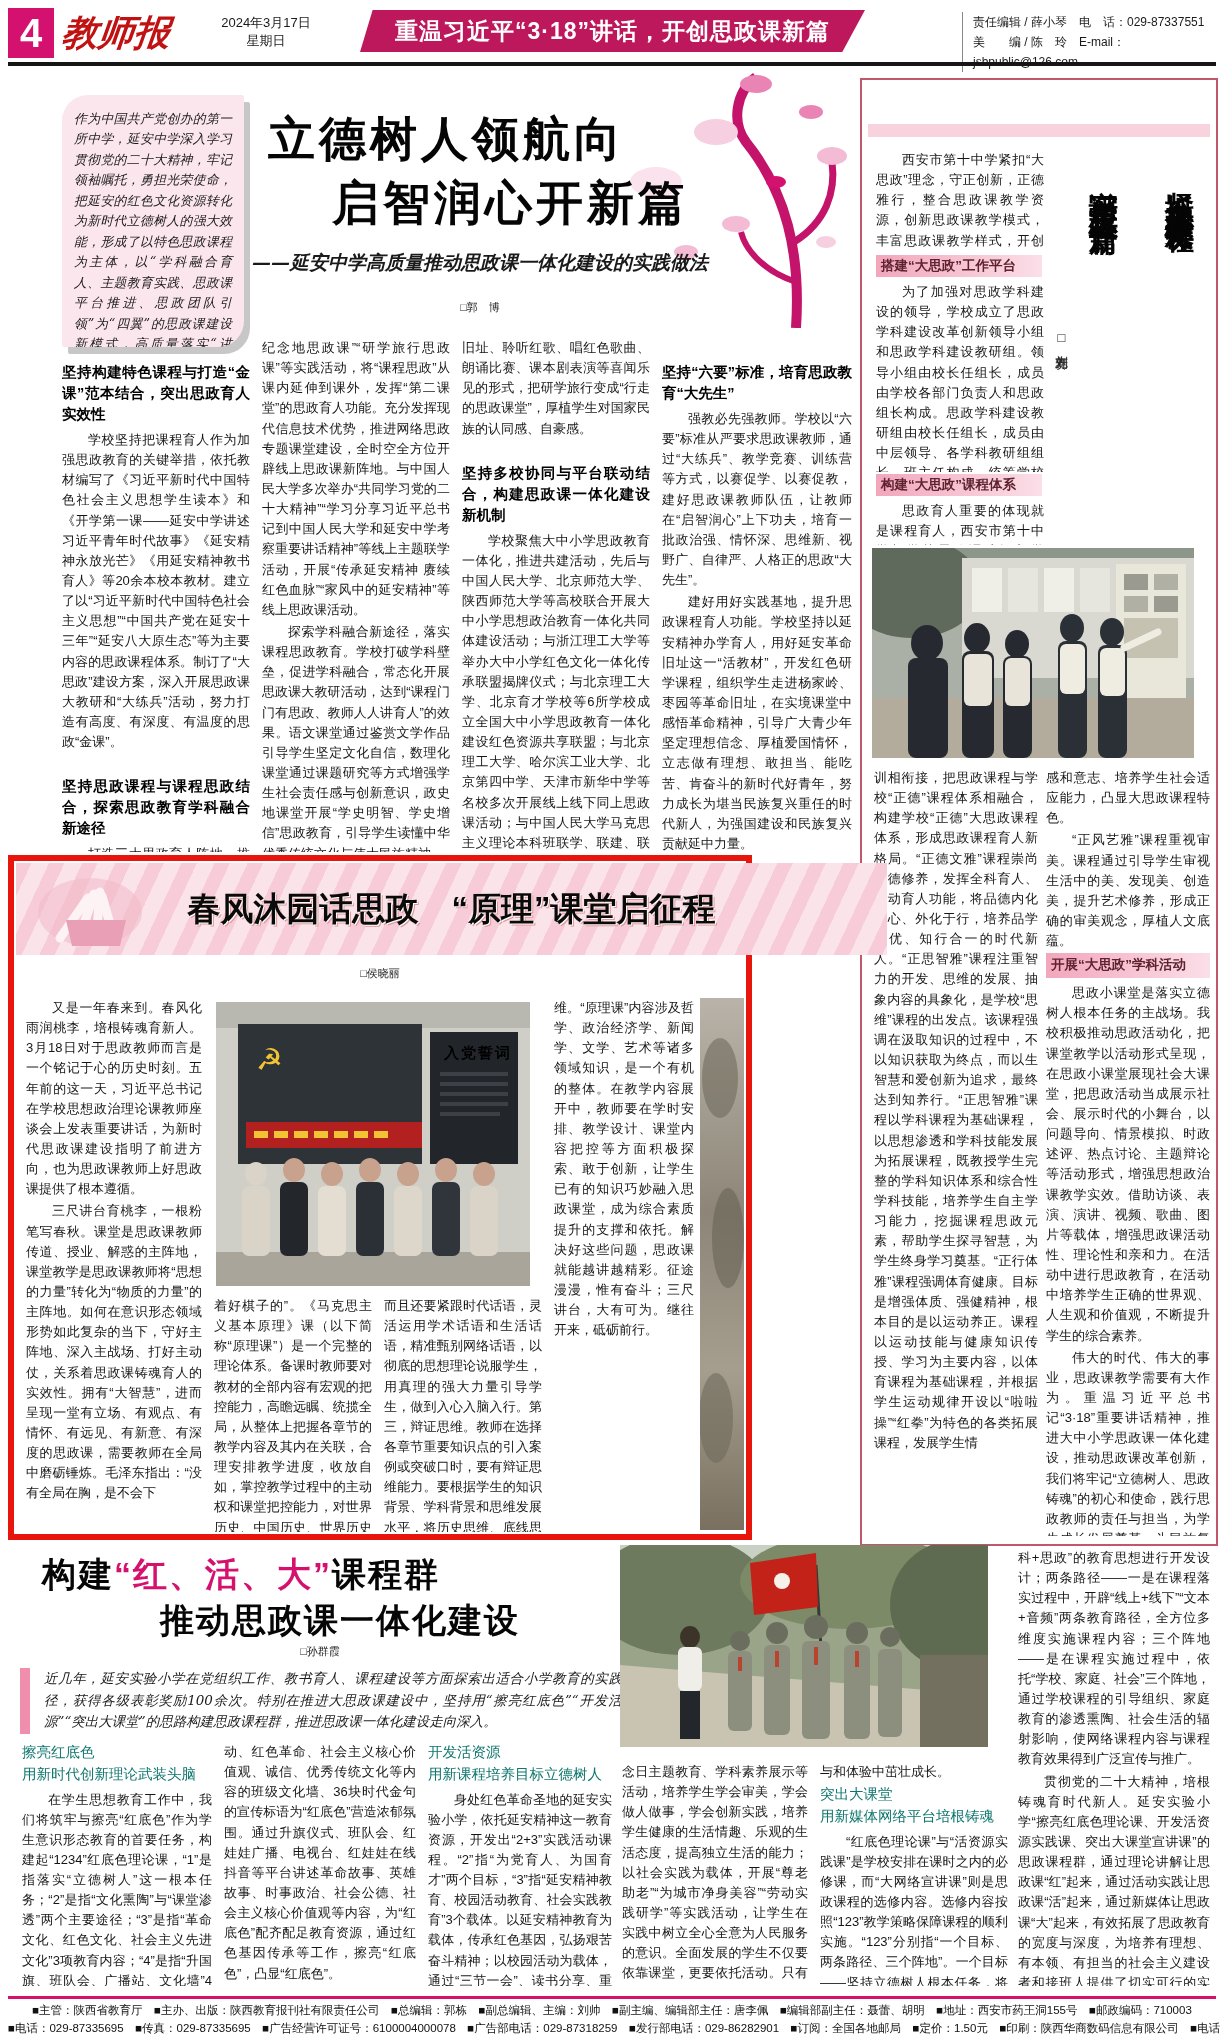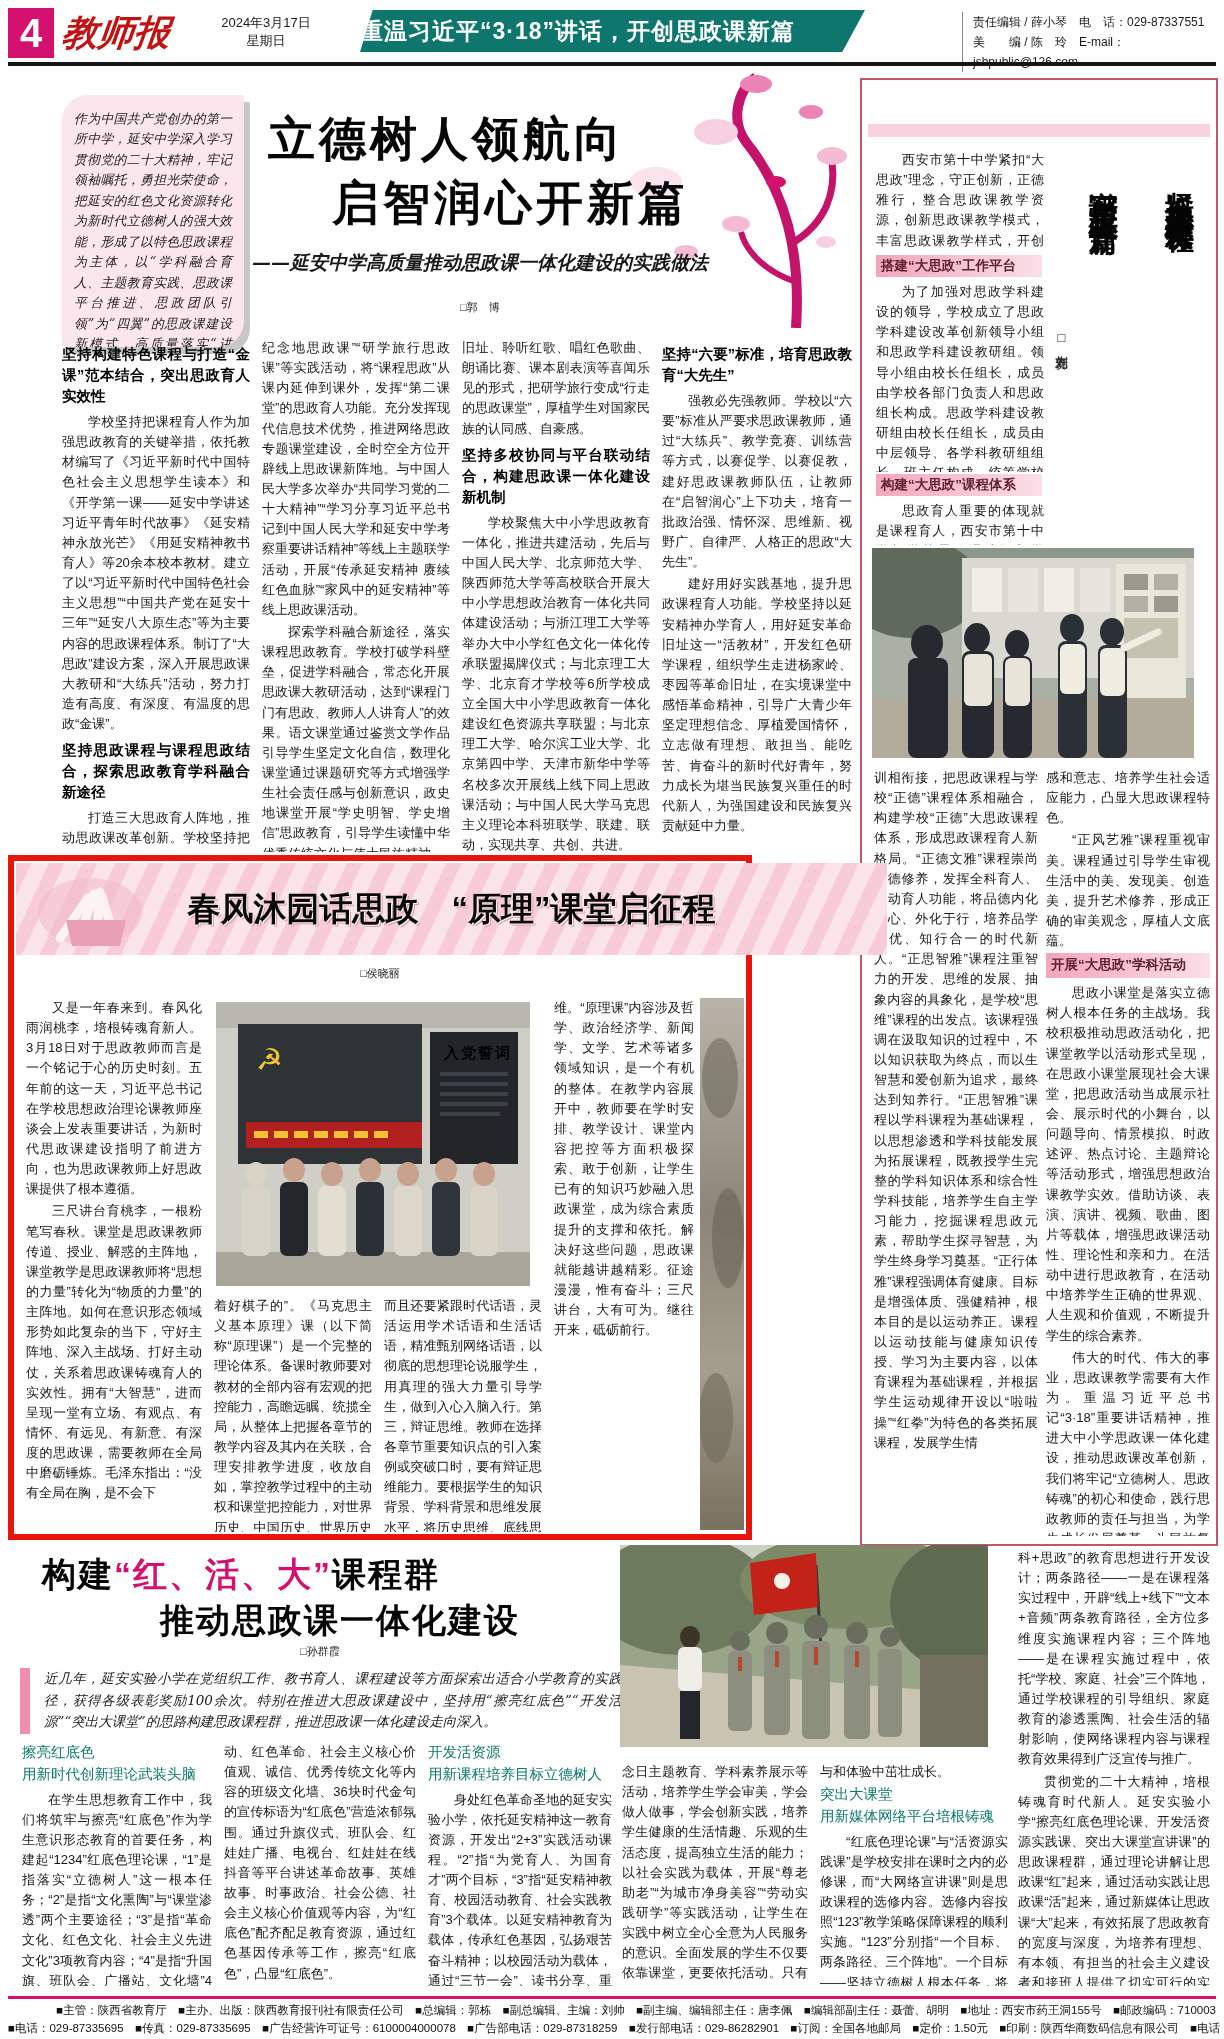--- a/index.html
+++ b/index.html
@@ -6,30 +6,30 @@
   .page{position:relative;width:1224px;height:2039px;background:#ffffff;margin:0 auto;
         font-family:"Liberation Sans","DejaVu Sans",sans-serif;color:#1a1a1a;overflow:hidden;}
   .abs{position:absolute;}
   
   .pagenum{left:8px;top:8px;width:46px;height:50px;background:#d4116e;color:#fff;
            font-size:40px;font-weight:bold;text-align:center;line-height:50px;}
   .masthead{left:62px;top:6px;width:140px;height:52px;color:#c01212;
             font-family:"DejaVu Serif",serif;font-weight:bold;font-style:italic;
             font-size:36px;line-height:52px;transform:skewX(-6deg);white-space:nowrap;}
   .dateblock{left:206px;top:14px;width:120px;text-align:center;font-size:13px;line-height:18px;}
-  .banner{left:360px;top:10px;width:505px;height:42px;background:#0f766e;color:#fff;
-          font-size:23px;font-weight:bold;text-align:left;line-height:42px;
+  .banner{left:360px;top:10px;width:505px;height:42px;background:#be185d;color:#fff;
+          font-size:23px;font-weight:bold;text-align:center;line-height:42px;
           clip-path:polygon(2.5% 0,100% 0,95.5% 100%,0 100%);letter-spacing:1px;}
   .editorinfo{left:962px;top:12px;width:256px;font-size:12px;line-height:20px;
               border-left:1px solid #888;padding-left:10px;}
   .toprule{left:8px;top:62px;width:1208px;height:4px;background:#151515;}
   
   .col{position:absolute;font-size:13px;line-height:1.55;text-align:justify;overflow:hidden;color:#161616;}
   .para{text-indent:2em;margin:0 0 2px 0;}
-  .subhead{font-weight:bold;font-size:14.5px;line-height:1.45;margin:6px 0 5px 0;color:#000;}
+  .subhead{font-weight:bold;font-size:14.5px;line-height:1.45;margin:24px 0 5px 0;color:#000;}
   .byline{font-size:11px;color:#222;}
   
   .introbox{left:62px;top:95px;width:182px;height:252px;background:#fce6ee;
             border-radius:26px 2px 26px 2px;box-shadow:6px 7px 0 #c7c7c7;
             padding:14px 12px;box-sizing:border-box;font-size:12.8px;line-height:1.6;
             font-style:italic;font-family:"DejaVu Serif",serif;text-align:justify;overflow:hidden;}
   .maintitle{font-size:47px;font-weight:900;letter-spacing:4px;color:#050505;white-space:nowrap;}
   .mainsub{font-size:19px;font-weight:bold;font-style:italic;font-family:"DejaVu Serif",serif;white-space:nowrap;}
   
   .rframe{left:860px;top:78px;width:358px;height:1468px;border:2px solid #c2566b;box-sizing:border-box;background:#fff;}
@@ -362,16 +362,16 @@
     <div class="csub"><span>突出大课堂</span><br><span>用新媒体网络平台培根铸魂</span></div>
     <p class="para">“红底色理论课”与“活资源实践课”是学校安排在课时之内的必修课，而“大网络宣讲课”则是思政课程的选修内容。选修内容按照“123”教学策略保障课程的顺利实施。“123”分别指“一个目标、两条路径、三个阵地”。一个目标——坚持立德树人根本任务，将各学科的拓展内容按照“学</p>
   </div>
   <div class="col" style="left:1018px;top:1548px;width:192px;height:438px;">
     <p class="para" style="text-indent:0;">科+思政”的教育思想进行开发设计；两条路径——一是在课程落实过程中，开辟“线上+线下”“文本+音频”两条教育路径，全方位多维度实施课程内容；三个阵地——是在课程实施过程中，依托“学校、家庭、社会”三个阵地，通过学校课程的引导组织、家庭教育的渗透熏陶、社会生活的辐射影响，使网络课程内容与课程教育效果得到广泛宣传与推广。</p>
     <p class="para">贯彻党的二十大精神，培根铸魂育时代新人。延安实验小学“擦亮红底色理论课、开发活资源实践课、突出大课堂宣讲课”的思政课程群，通过理论讲解让思政课“红”起来，通过活动实践让思政课“活”起来，通过新媒体让思政课“大”起来，有效拓展了思政教育的宽度与深度，为培养有理想、有本领、有担当的社会主义建设者和接班人提供了切实可行的实践路径。</p>
 
   </div>
 
   <div class="abs footrule"></div>
-  <div class="abs footrow" style="top:2003px;text-align:right;">■主管：陕西省教育厅　■主办、出版：陕西教育报刊社有限责任公司　■总编辑：郭栋　■副总编辑、主编：刘帅　■副主编、编辑部主任：唐李佩　■编辑部副主任：聂蕾、胡明　■地址：西安市药王洞155号　■邮政编码：710003</div>
+  <div class="abs footrow" style="top:2003px;">■主管：陕西省教育厅　■主办、出版：陕西教育报刊社有限责任公司　■总编辑：郭栋　■副总编辑、主编：刘帅　■副主编、编辑部主任：唐李佩　■编辑部副主任：聂蕾、胡明　■地址：西安市药王洞155号　■邮政编码：710003</div>
   <div class="abs footrow" style="top:2021px;">■电话：029-87335695　■传真：029-87335695　■广告经营许可证号：6100004000078　■广告部电话：029-87318259　■发行部电话：029-86282901　■订阅：全国各地邮局　■定价：1.50元　■印刷：陕西华商数码信息有限公司　■电话：029-86519739</div>
 
 </div>
 
 </body></html>

